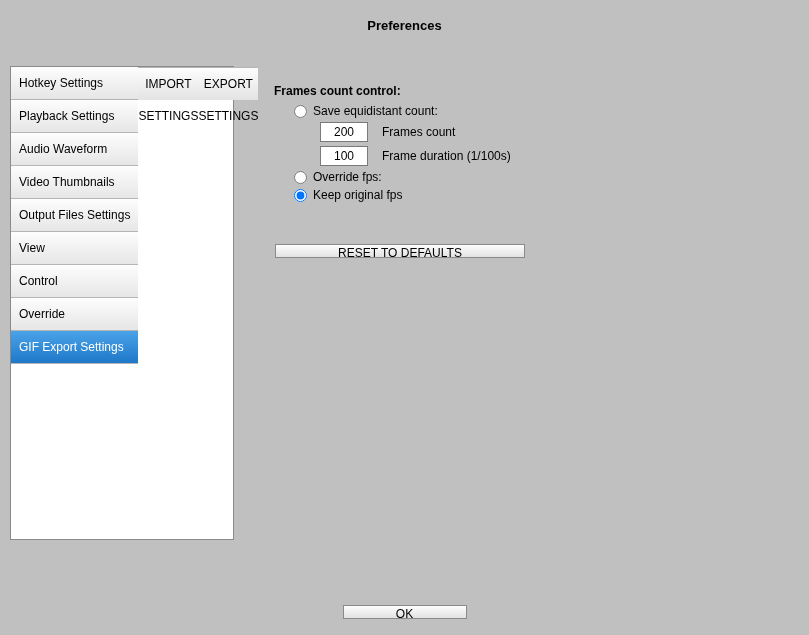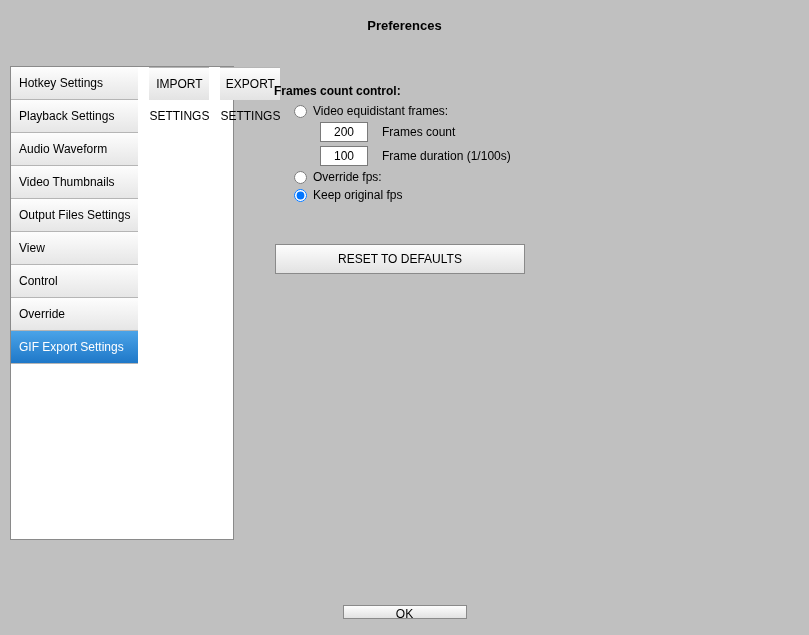--- a/index.html
+++ b/index.html
@@ -33,38 +33,38 @@
   }
   .side-item.selected{
     background:linear-gradient(#4aa3e8,#1f78c8);
     color:#fff;
   }
   .side-spacer{flex:1 1 auto;background:#fff;}
   .side-btn{
     height:32px;line-height:32px;text-align:center;
     border-top:1px solid #b5b5b5;
     background:linear-gradient(#fdfdfd,#e3e3e3);
-    cursor:pointer;font-size:12px;margin-left:11px;
+    cursor:pointer;font-size:12px;
   }
   .content{
     position:absolute;left:260px;top:66px;right:20px;
     font-size:12px;color:#000;
   }
   .section-title{font-weight:bold;margin:18px 0 6px 14px;}
   .opt-row{display:flex;align-items:center;margin:4px 0 4px 34px;}
   .opt-row input[type=radio]{margin:0 6px 0 0;}
   .field-row{display:flex;align-items:center;margin:4px 0 4px 60px;}
   .num-input{
     width:48px;height:20px;
     border:1px solid #7a7a7a;background:#fff;
     text-align:center;font-size:12px;
     padding:8px;margin-right:14px;box-sizing:border-box;
   }
   .reset-btn{
-    display:block;width:250px;height:30px;
+    display:block;width:250px;height:14px;
     margin:42px 0 0 15px;
     border:1px solid #8a8a8a;
     background:linear-gradient(#fdfdfd,#e2e2e2);
     font-size:12px;cursor:pointer;
   }
   .ok-btn{
     position:absolute;left:50%;bottom:16px;transform:translateX(-50%);
     width:124px;height:14px;
     border:1px solid #8a8a8a;
     background:linear-gradient(#fdfdfd,#e2e2e2);
@@ -91,21 +91,21 @@
   <div class="side-spacer"></div>
   <div class="side-btn">IMPORT SETTINGS</div>
   <div class="side-btn">EXPORT SETTINGS</div>
 </div>
 
 <div class="content">
   <div class="section-title">Frames count control:</div>
 
   <label class="opt-row">
     <input type="radio" name="fcc" id="r-eq" style="">
-    <span>Video equidistant frames:</span>
+    <span>Save equidistant count:</span>
   </label>
   <div class="field-row">
     <input class="num-input" value="200" style="">
     <span>Frames count</span>
   </div>
   <div class="field-row">
     <input class="num-input" value="100" style="">
     <span>Frame duration (1/100s)</span>
   </div>
 

